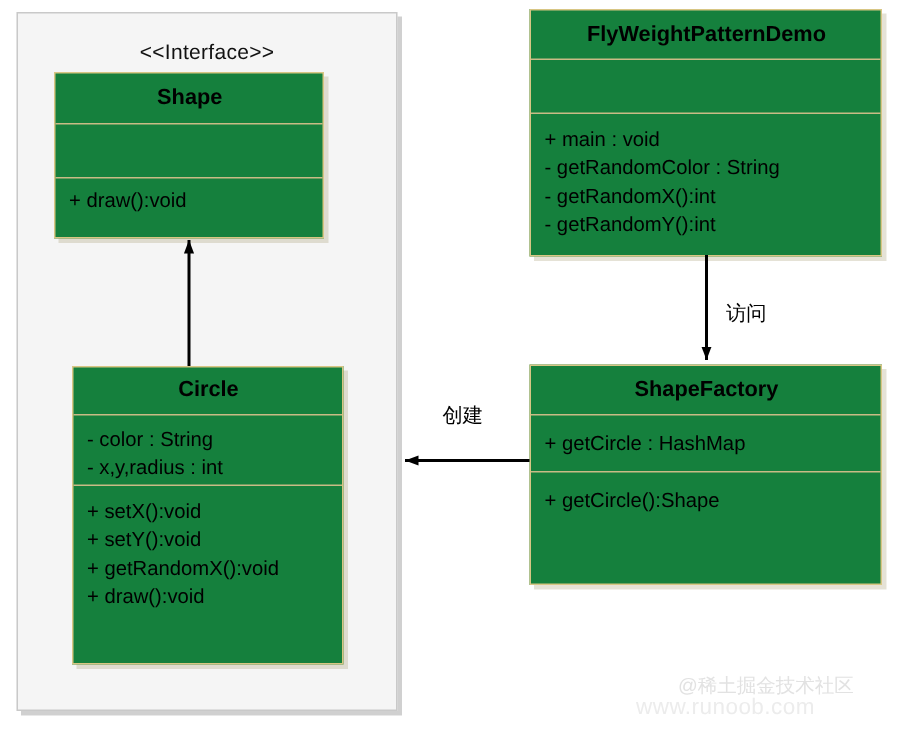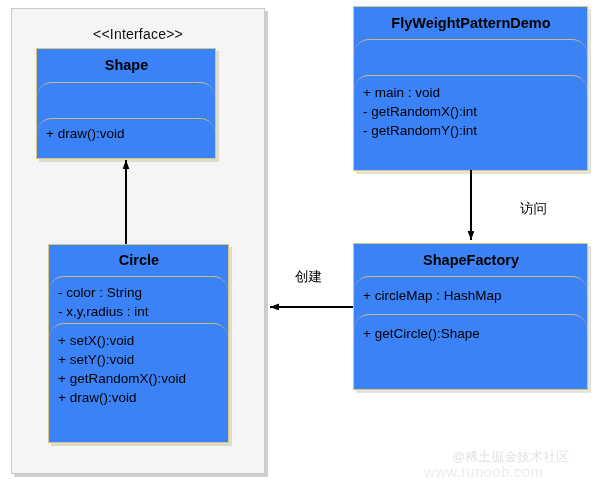--- a/index.html
+++ b/index.html
@@ -24,30 +24,30 @@
   .stereotype{
     position:absolute;left:11px;top:26px;width:254px;
     text-align:center;
     font-size:14px;color:#111;
     letter-spacing:.2px;
   }
 
   
   .uml{
     position:absolute;
-    background:#3b82f6;
+    background:#15803d;
     border:1px solid #d8c684;
     box-shadow:3px 3px 0 rgba(170,160,120,.30);
     box-sizing:border-box;
   }
   .uml .sec{
     box-sizing:border-box;
     padding:5px 8px 5px 9px;
   }
-  .uml .sec + .sec{border-top:1px solid #c9bb86;border-radius:15px;}
+  .uml .sec + .sec{border-top:1px solid #c9bb86;}
   .uml .title{
     text-align:center;
     font-weight:bold;
     font-size:14.5px;
     color:#000;
     padding-top:6px;
     padding-bottom:6px;
   }
   .uml .row{
     font-size:13.5px;
@@ -77,21 +77,21 @@
   #factory-class .attrs{height:38px;padding-top:9px;}
   #factory-class .ops{height:75px;padding-top:9px;}
 
   
   .edge-label{
     position:absolute;
     font-size:13.5px;
     color:#000;
     white-space:nowrap;
   }
-  #label-access{left:484px;top:200px;margin-left:36px;}
+  #label-access{left:484px;top:200px;}
   #label-create{left:295px;top:268px;text-align:center;}
 
   
   .wm{position:absolute;white-space:nowrap;}
   #wm-juejin{
     left:452px;top:448px;
     font-size:13px;color:#e2e2e2;
   }
   #wm-runoob{
     left:424px;top:463px;
@@ -128,29 +128,30 @@
       <div class="row">+ getRandomX():void</div>
       <div class="row">+ draw():void</div>
     </div>
   </div>
 
   <div class="uml" id="demo-class">
     <div class="sec title">FlyWeightPatternDemo</div>
     <div class="sec attrs"></div>
     <div class="sec ops">
       <div class="row">+ main : void</div>
+      <div class="row">- getRandomColor : String</div>
       <div class="row">- getRandomX():int</div>
       <div class="row">- getRandomY():int</div>
     </div>
   </div>
 
   <div class="uml" id="factory-class">
     <div class="sec title">ShapeFactory</div>
     <div class="sec attrs">
-      <div class="row">+ circleMap : HashMap</div>
+      <div class="row">+ getCircle : HashMap</div>
     </div>
     <div class="sec ops">
       <div class="row">+ getCircle():Shape</div>
     </div>
   </div>
 
   <svg class="edges" viewBox="0 0 600 490">
     <defs>
       <marker id="arrow-solid" markerWidth="10" markerHeight="10" refX="9" refY="3.4" orient="auto" markerUnits="userSpaceOnUse">
         <path d="M0,0 L9,3.4 L0,6.8 z" fill="#000"></path>

